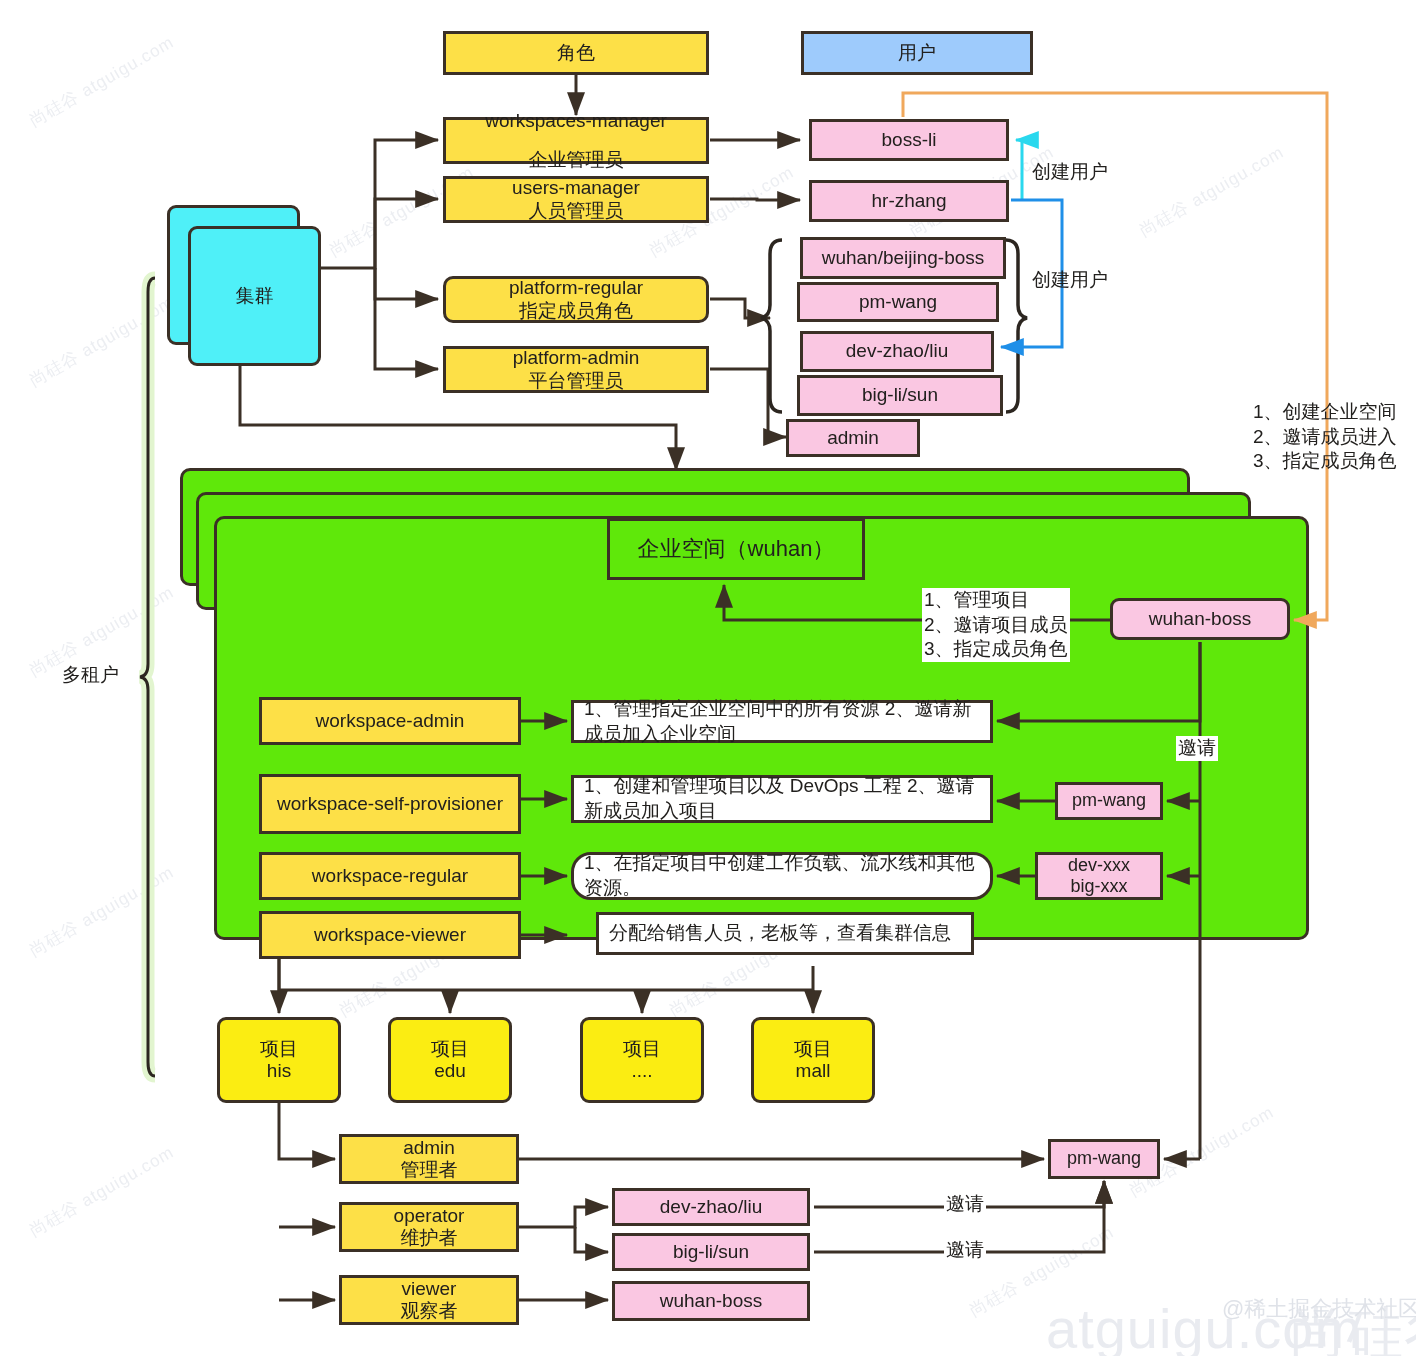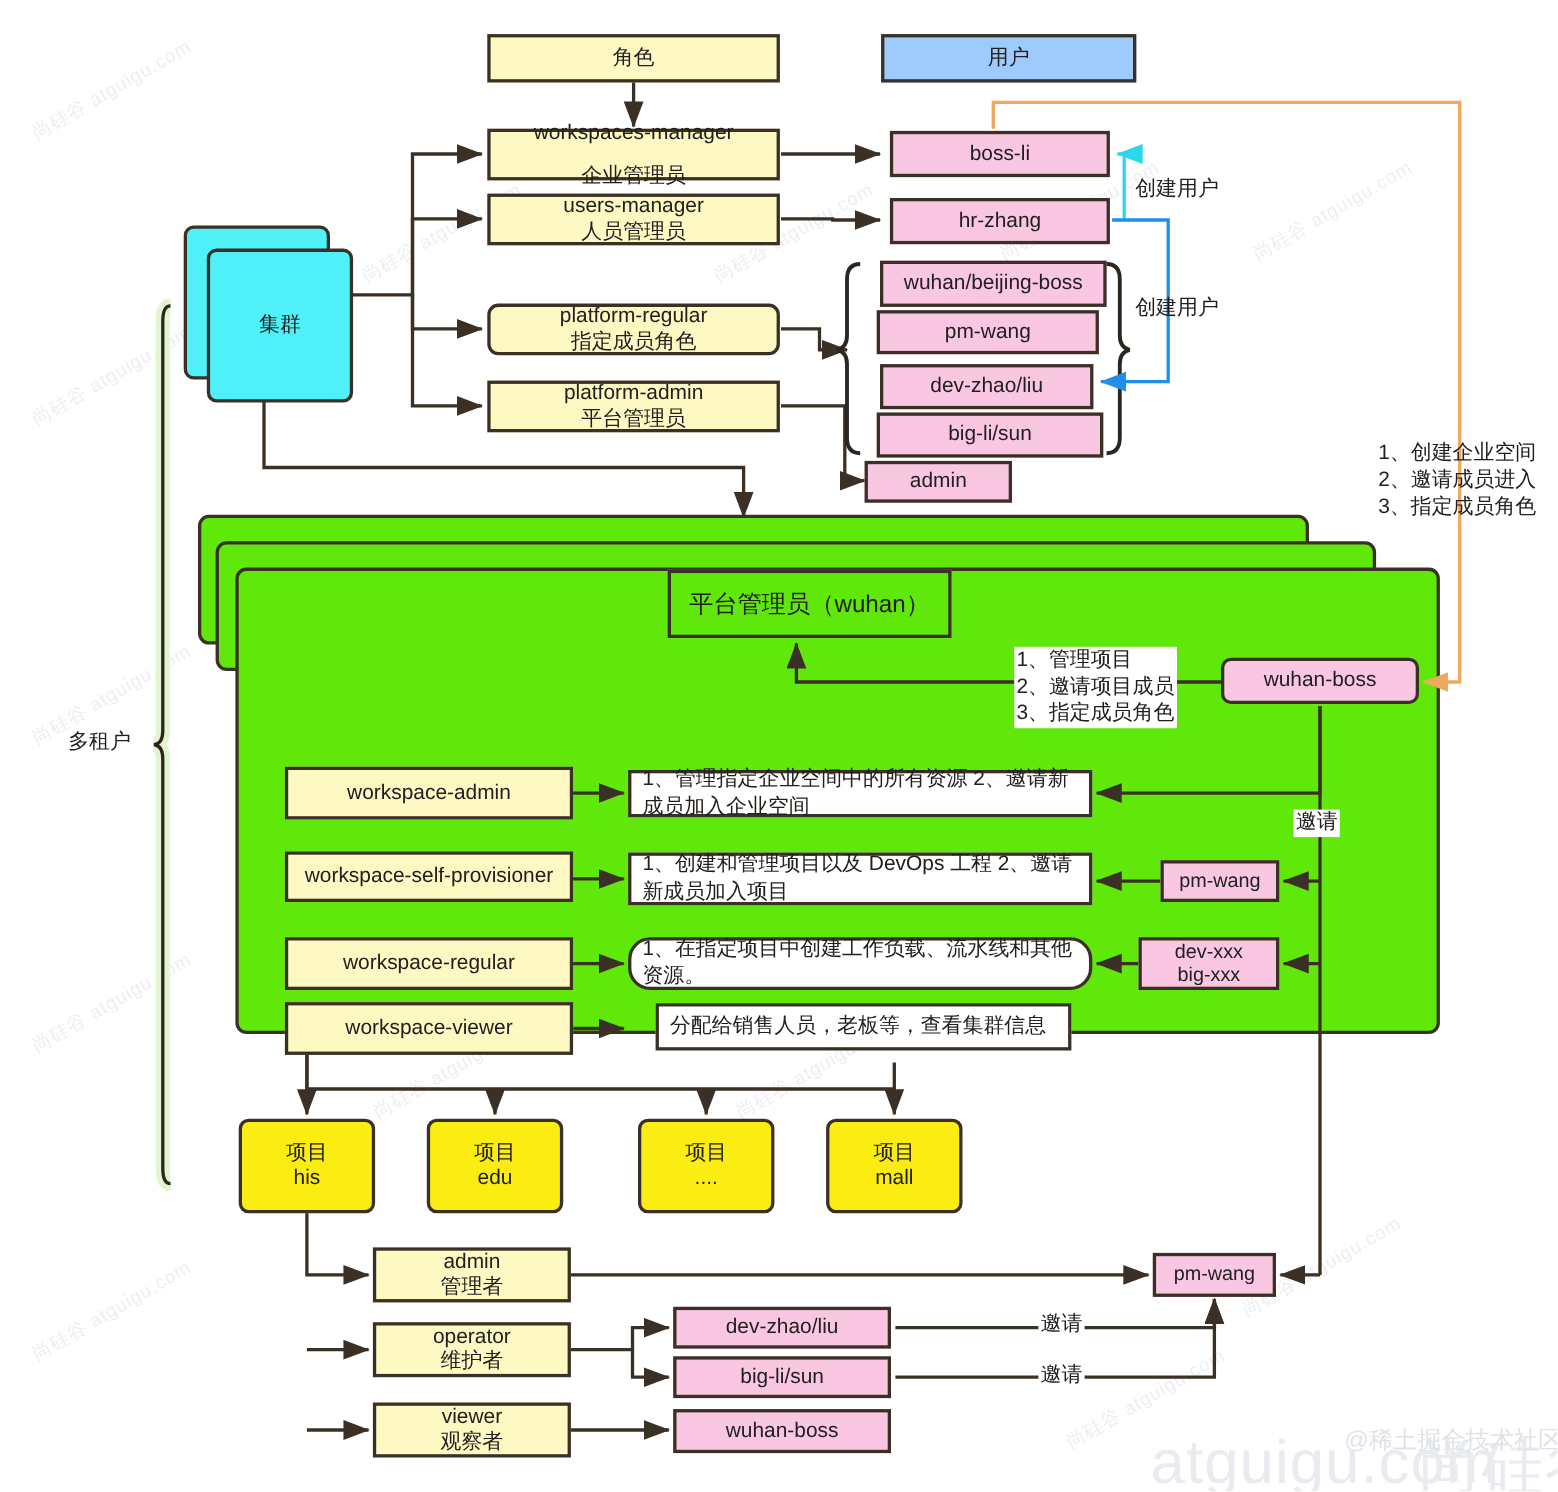--- a/index.html
+++ b/index.html
@@ -4,21 +4,21 @@
 <style>
   html,body{margin:0;padding:0;background:#ffffff;}
   body{font-family:"Liberation Sans","DejaVu Sans",sans-serif;}
   #stage{position:relative;width:1416px;height:1356px;background:#fff;overflow:hidden;}
 
   
   .node{position:absolute;box-sizing:border-box;border:3px solid #3b3026;
         display:flex;flex-direction:column;align-items:center;justify-content:center;
         text-align:center;line-height:1.18;color:#22201e;font-size:19px;z-index:6;}
   .node .l2{display:block;}
-  .orange{background:#fef9c3;}
+  .orange{background:#fde047;}
   .pink{background:#fac7e2;}
   .blue{background:#9ecbfc;}
   .cyan{background:#4ff0f8;border-radius:9px;}
   .green{background:#5fe80a;}
   .yellow{background:#fbed12;border-radius:9px;}
   .rounded{border-radius:9px;}
 
   .desc{position:absolute;box-sizing:border-box;background:#fff;border:3px solid #3b3026;
         display:flex;flex-direction:column;justify-content:center;
         padding:4px 10px;font-size:19px;line-height:1.30;color:#22201e;text-align:left;z-index:6;}
@@ -150,38 +150,38 @@
   </div>
   <div class="node pink" style="left:786px;top:419px;width:134px;height:38px;">
     <span>admin</span>
   </div>
 
   <div class="panel" id="panel-a" style="left:180px;top:468px;width:1010px;height:118px;"></div>
   <div class="panel" id="panel-b" style="left:196px;top:492px;width:1055px;height:118px;"></div>
   <div class="panel" id="panel-c" style="left:214px;top:516px;width:1095px;height:424px;"></div>
 
   <div class="node green" style="left:607px;top:518px;width:258px;height:62px;font-size:22px;z-index:6;">
-    <span>平台管理员（wuhan）</span>
+    <span>企业空间（wuhan）</span>
   </div>
 
   <div class="plain plainbg" style="left:922px;top:588px;z-index:8;">1、管理项目
 2、邀请项目成员
 3、指定成员角色</div>
 
   <div class="node pink rounded" style="left:1110px;top:598px;width:180px;height:42px;z-index:8;">
     <span>wuhan-boss</span>
   </div>
 
   <div class="node orange" style="left:259px;top:697px;width:262px;height:48px;">
     <span>workspace-admin</span>
   </div>
   <div class="desc" style="left:571px;top:700px;width:422px;height:43px;">1、管理指定企业空间中的所有资源
 2、邀请新成员加入企业空间</div>
 
-  <div class="node orange" style="left:259px;top:774px;width:262px;height:46px;">
+  <div class="node orange" style="left:259px;top:774px;width:262px;height:60px;">
     <span>workspace-self-provisioner</span>
   </div>
   <div class="desc" style="left:571px;top:775px;width:422px;height:48px;">1、创建和管理项目以及 DevOps 工程
 2、邀请新成员加入项目</div>
   <div class="node pink" style="left:1055px;top:782px;width:108px;height:38px;font-size:18px;z-index:8;">
     <span>pm-wang</span>
   </div>
 
   <div class="node orange" style="left:259px;top:852px;width:262px;height:48px;">
     <span>workspace-regular</span>

